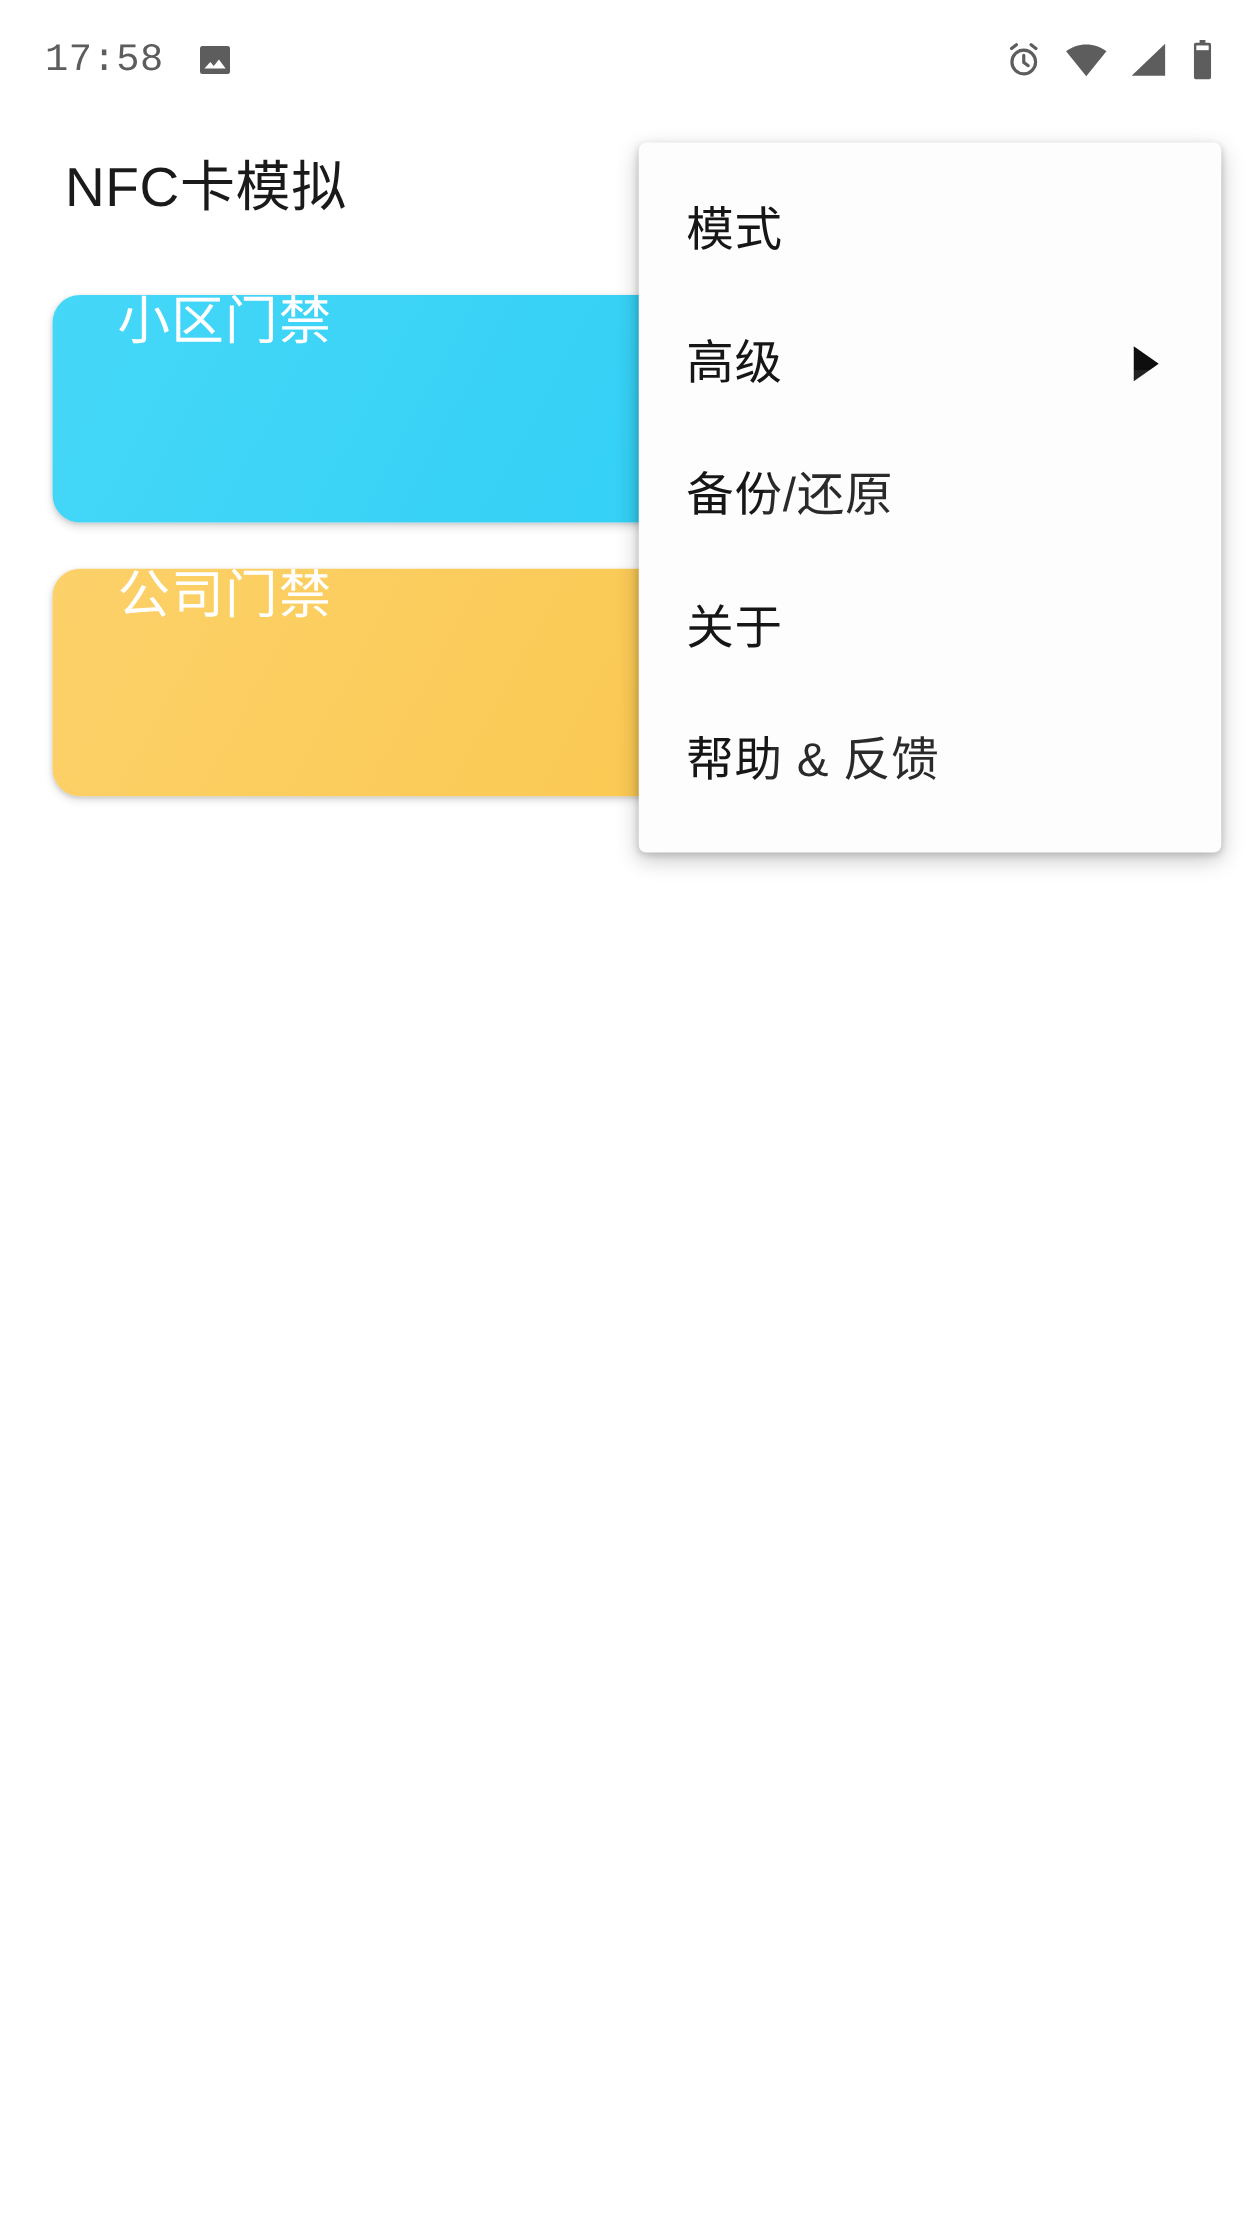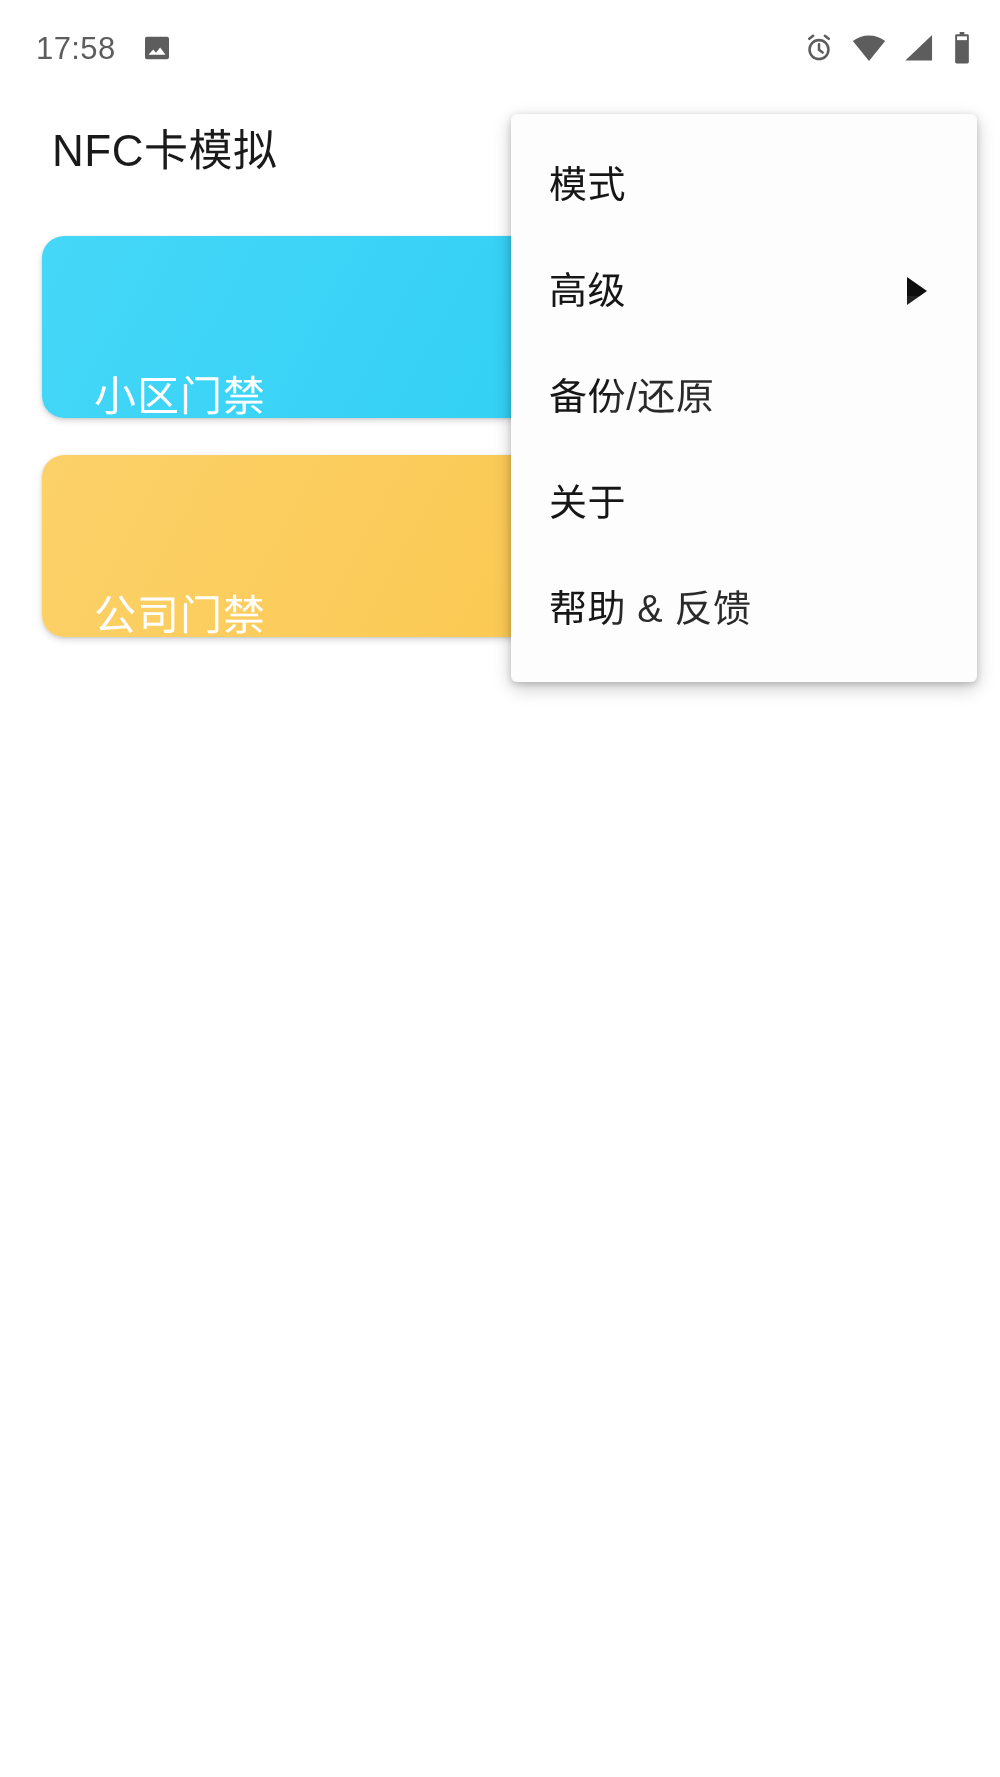--- a/index.html
+++ b/index.html
@@ -33,21 +33,21 @@
   .status-left {
     display: flex;
     align-items: center;
     gap: 26px;
   }
   .status-clock {
     font-size: 31px;
     color: #5d5d5d;
     letter-spacing: 0.4px;
     line-height: 1;
-    font-family: Liberation Sans, sans-serif;
+    font-family: Liberation Mono, monospace;
   }
   .status-right {
     display: flex;
     align-items: center;
     gap: 17px;
   }
   .sysicon {
     display: block;
   }
 
@@ -70,21 +70,21 @@
     top: 236px;
     width: 1000px;
   }
   .card {
     position: relative;
     margin: 0 42px 37px 42px;
     height: 182px;
     border-radius: 22px;
     box-sizing: border-box;
     display: flex;
-    align-items: flex-end;
+    align-items: flex-start;
     overflow: hidden;
     box-shadow: 0 3px 7px rgba(0,0,0,0.14), 0 1px 3px rgba(0,0,0,0.10);
   }
   .card-blue {
     background: linear-gradient(118deg, #45d7f8 0%, #33d0f5 58%, #27cdf3 100%);
   }
   .card-yellow {
     background: linear-gradient(118deg, #fcd169 0%, #fbc952 60%, #f9c246 100%);
   }
   .card-label {

